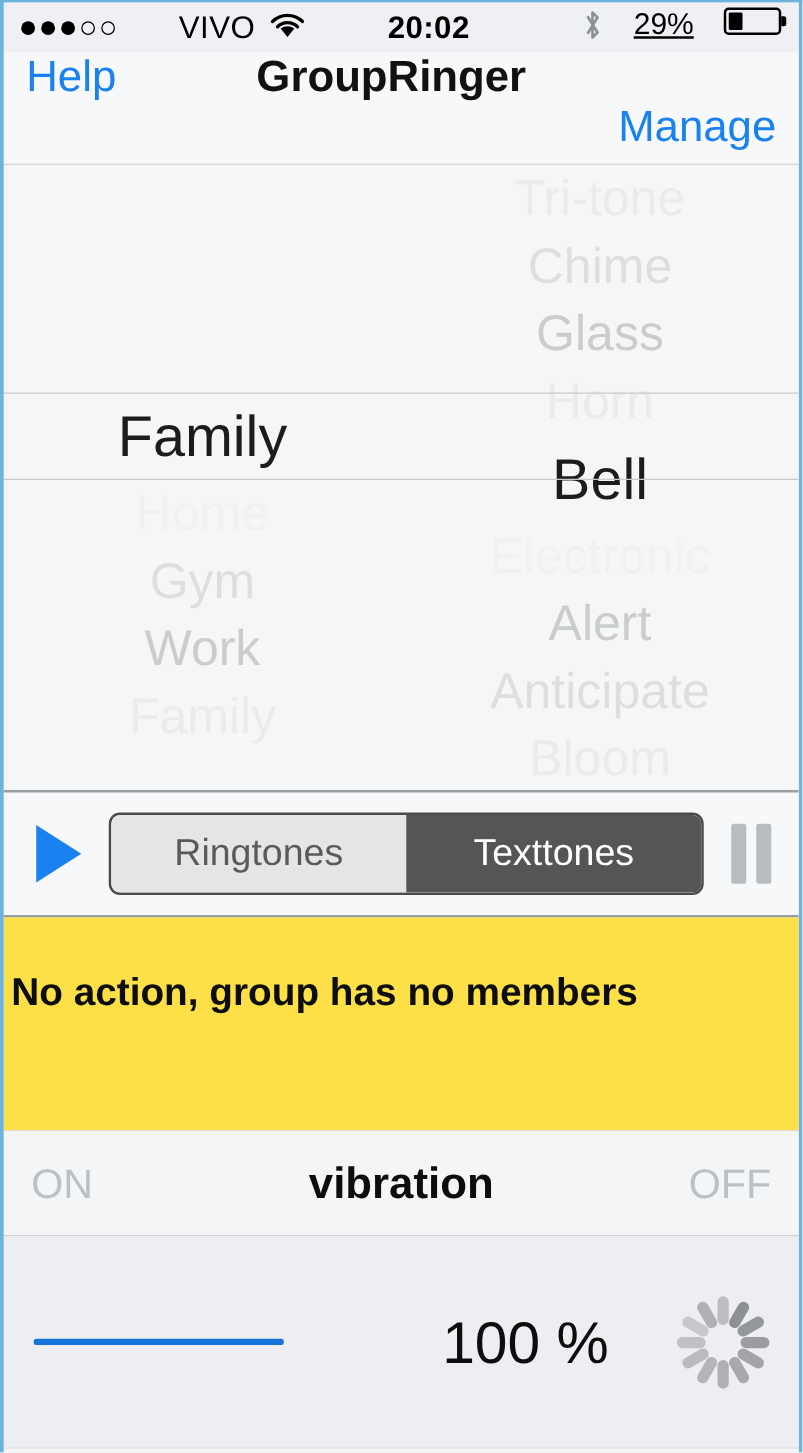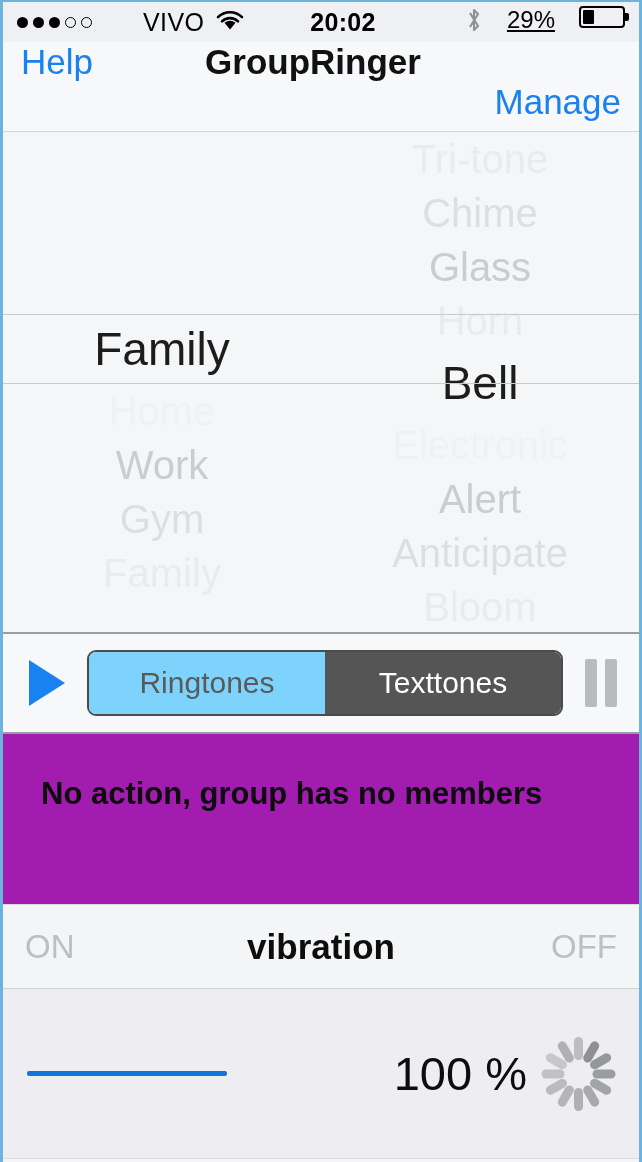--- a/index.html
+++ b/index.html
@@ -141,33 +141,33 @@
     border-radius:9px;
     overflow:hidden;
     cursor:pointer;
   }
   .seg {
     flex:1;
     display:flex; align-items:center; justify-content:center;
     font-size:30px;
     cursor:pointer;
   }
-  .seg.off { background:#7dd3fc; color:#5a5a5a; }
+  .seg.off { background:#e5e5e5; color:#5a5a5a; }
   .seg.on  { background:#555555; color:#ffffff; }
   .pause-btn {
     display:flex; gap:8px; cursor:pointer; flex:0 0 auto;
     padding-left:4px;
   }
   .pause-bar { width:12px; height:48px; background:#b9bcbf; border-radius:2px; }
 
   
   .message-sec {
     height:171px;
-    background:#a21caf;
-    padding:42px 22px 0 38px;
+    background:#fde047;
+    padding:42px 22px 0 6px;
     border-bottom:1px solid #dcdde1;
   }
   .message-text { font-size:31px; font-weight:bold; color:#0d0d0d; }
 
   
   .vibe-sec {
     height:84px;
     background:#f4f5f6;
     display:flex; align-items:center;
     padding:0 22px;
@@ -182,20 +182,21 @@
     pointer-events:none;
   }
 
   
   .slider-sec {
     height:170px;
     background:#eeeef2;
     display:flex; align-items:center;
     padding:0 24px;
     border-bottom:1px solid #dcdde1;
+    gap:40px;
   }
   .slider-wrap {
     flex:1; display:flex; align-items:center;
     height:100%;
     cursor:pointer;
   }
   .slider-track {
     width:200px; height:5px;
     background:#1273d8; border-radius:2px;
   }
@@ -263,22 +264,22 @@
     <span class="nav-title">GroupRinger</span>
     <span class="nav-btn nav-right">Manage</span>
   </div>
 
   <div class="picker">
     <div class="picker-cols">
       <div class="picker-col left" id="col-groups">
           <div class="pk-spacer-top" style="height: 182px;"></div>
           <div class="pk-row selected">Family</div>
           <div class="pk-row f4">Home</div>
+          <div class="pk-row f2">Gym</div>
           <div class="pk-row f1">Work</div>
-          <div class="pk-row f2">Gym</div>
           <div class="pk-row f3">Family</div>
         </div>
       <div class="picker-col right" id="col-tones">
           <div class="pk-spacer-top" style="height: 0px;"></div>
           <div class="pk-row f3">Tri-tone</div>
           <div class="pk-row f2">Chime</div>
           <div class="pk-row f1">Glass</div>
           <div class="pk-row f3">Horn</div>
           <div class="pk-row selected">Bell</div>
           <div class="pk-row f4">Electronic</div>

